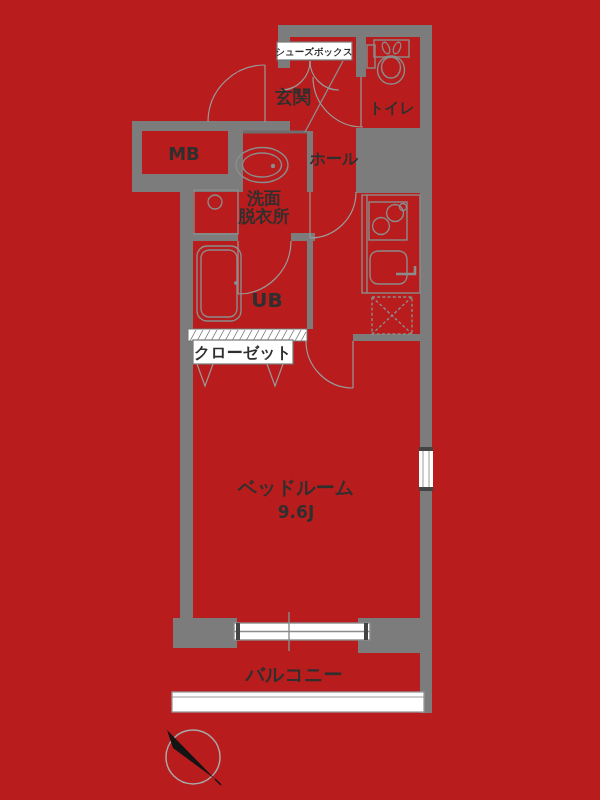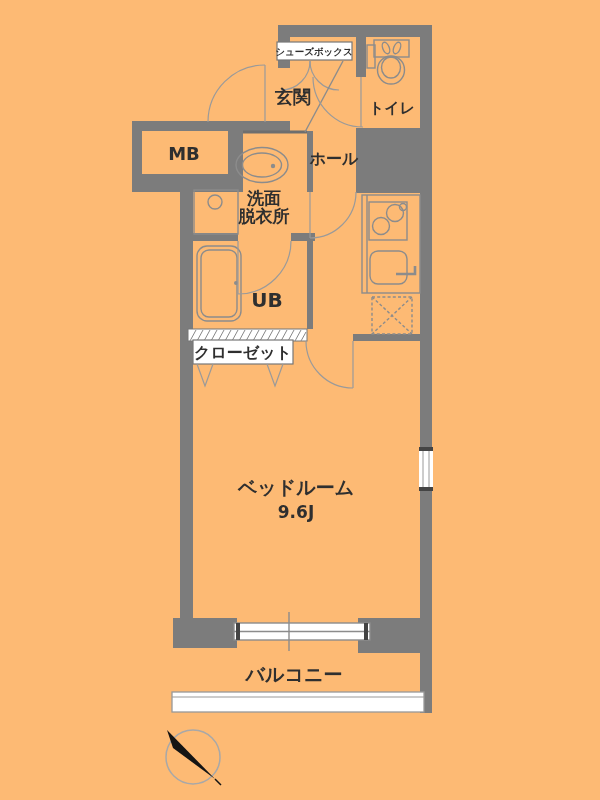--- a/index.html
+++ b/index.html
@@ -1,16 +1,16 @@
 <!DOCTYPE html>
 <html><head>
 <meta charset="utf-8">
 <style>
   html,body{margin:0;padding:0;background:#ffffff;}
-  .canvas{position:relative;width:600px;height:800px;background:#fdba74;overflow:hidden;}
+  .canvas{position:relative;width:600px;height:800px;background:#b91c1c;overflow:hidden;}
   svg{position:absolute;left:0;top:0;}
   .wall{fill:#7c7c7c;stroke:none;}
   .thinline{stroke:#6e6e6e;stroke-width:3;}
   .fx{fill:none;stroke:#8c8c8c;stroke-width:1.4;}
   .fxfill{fill:#8c8c8c;stroke:none;}
   .door{fill:none;stroke:#9a9a9a;stroke-width:1.2;}
   .labelbox{fill:#ffffff;stroke:#777777;stroke-width:1.2;}
   .winline{stroke:#444444;stroke-width:4;}
   .winthin{stroke:#9a9a9a;stroke-width:1;}
   .lbl{font-family:"DejaVu Sans",sans-serif;font-weight:bold;fill:#2f2f2f;text-anchor:middle;}

